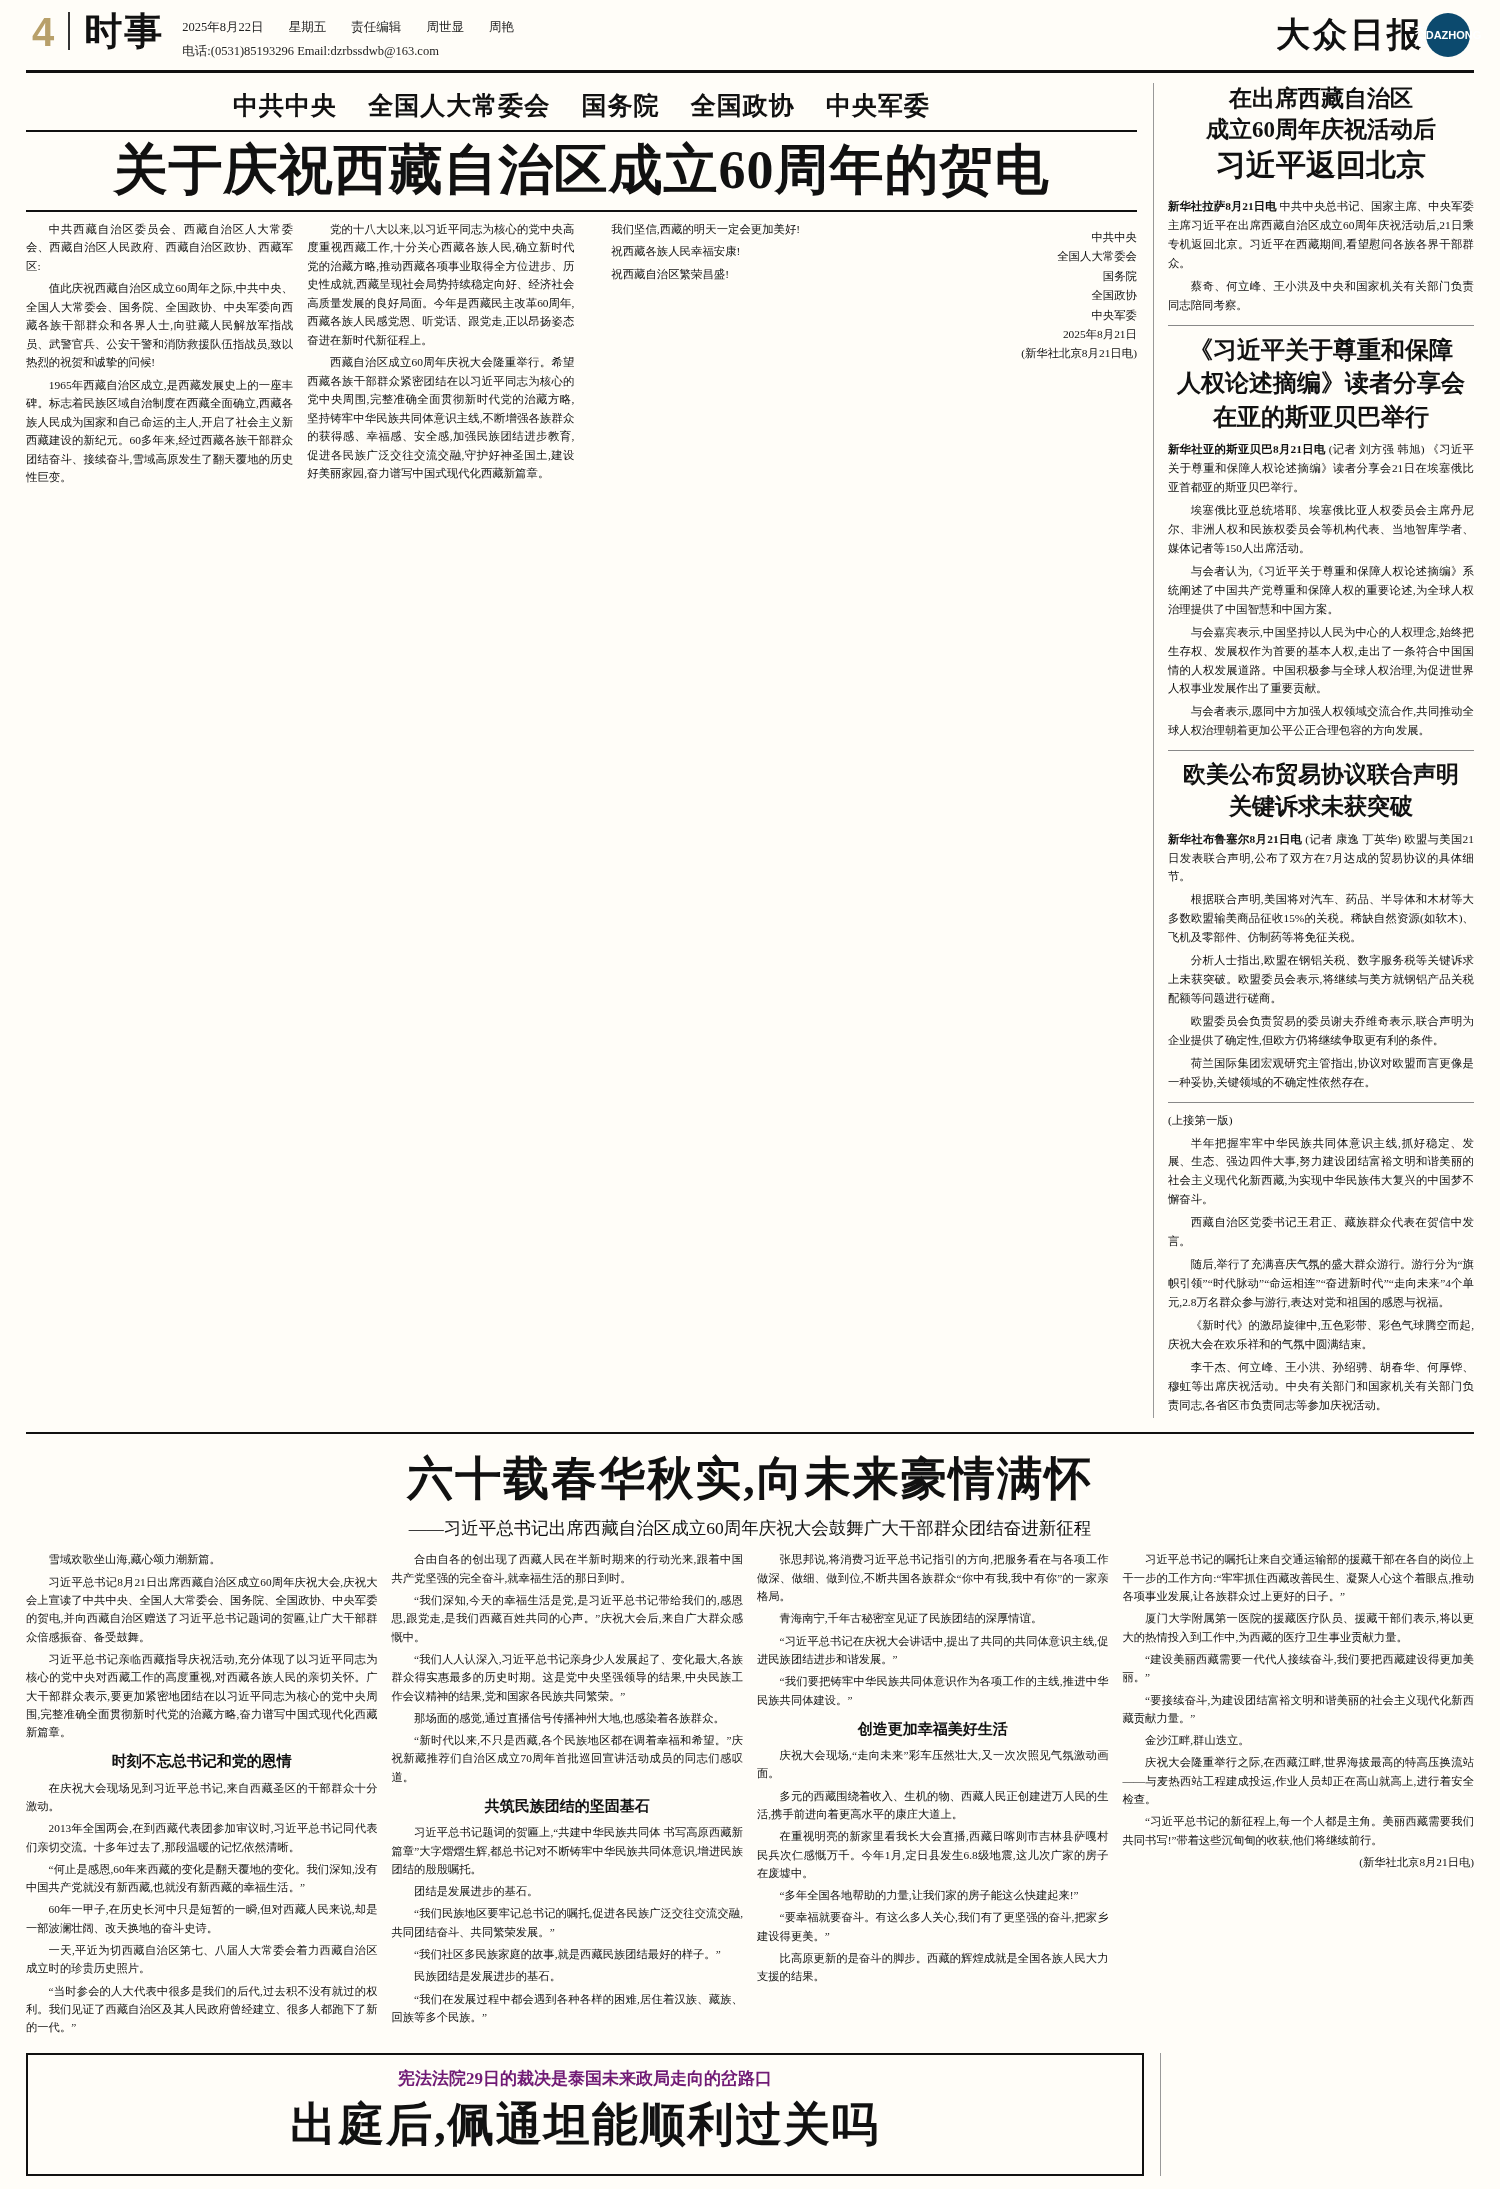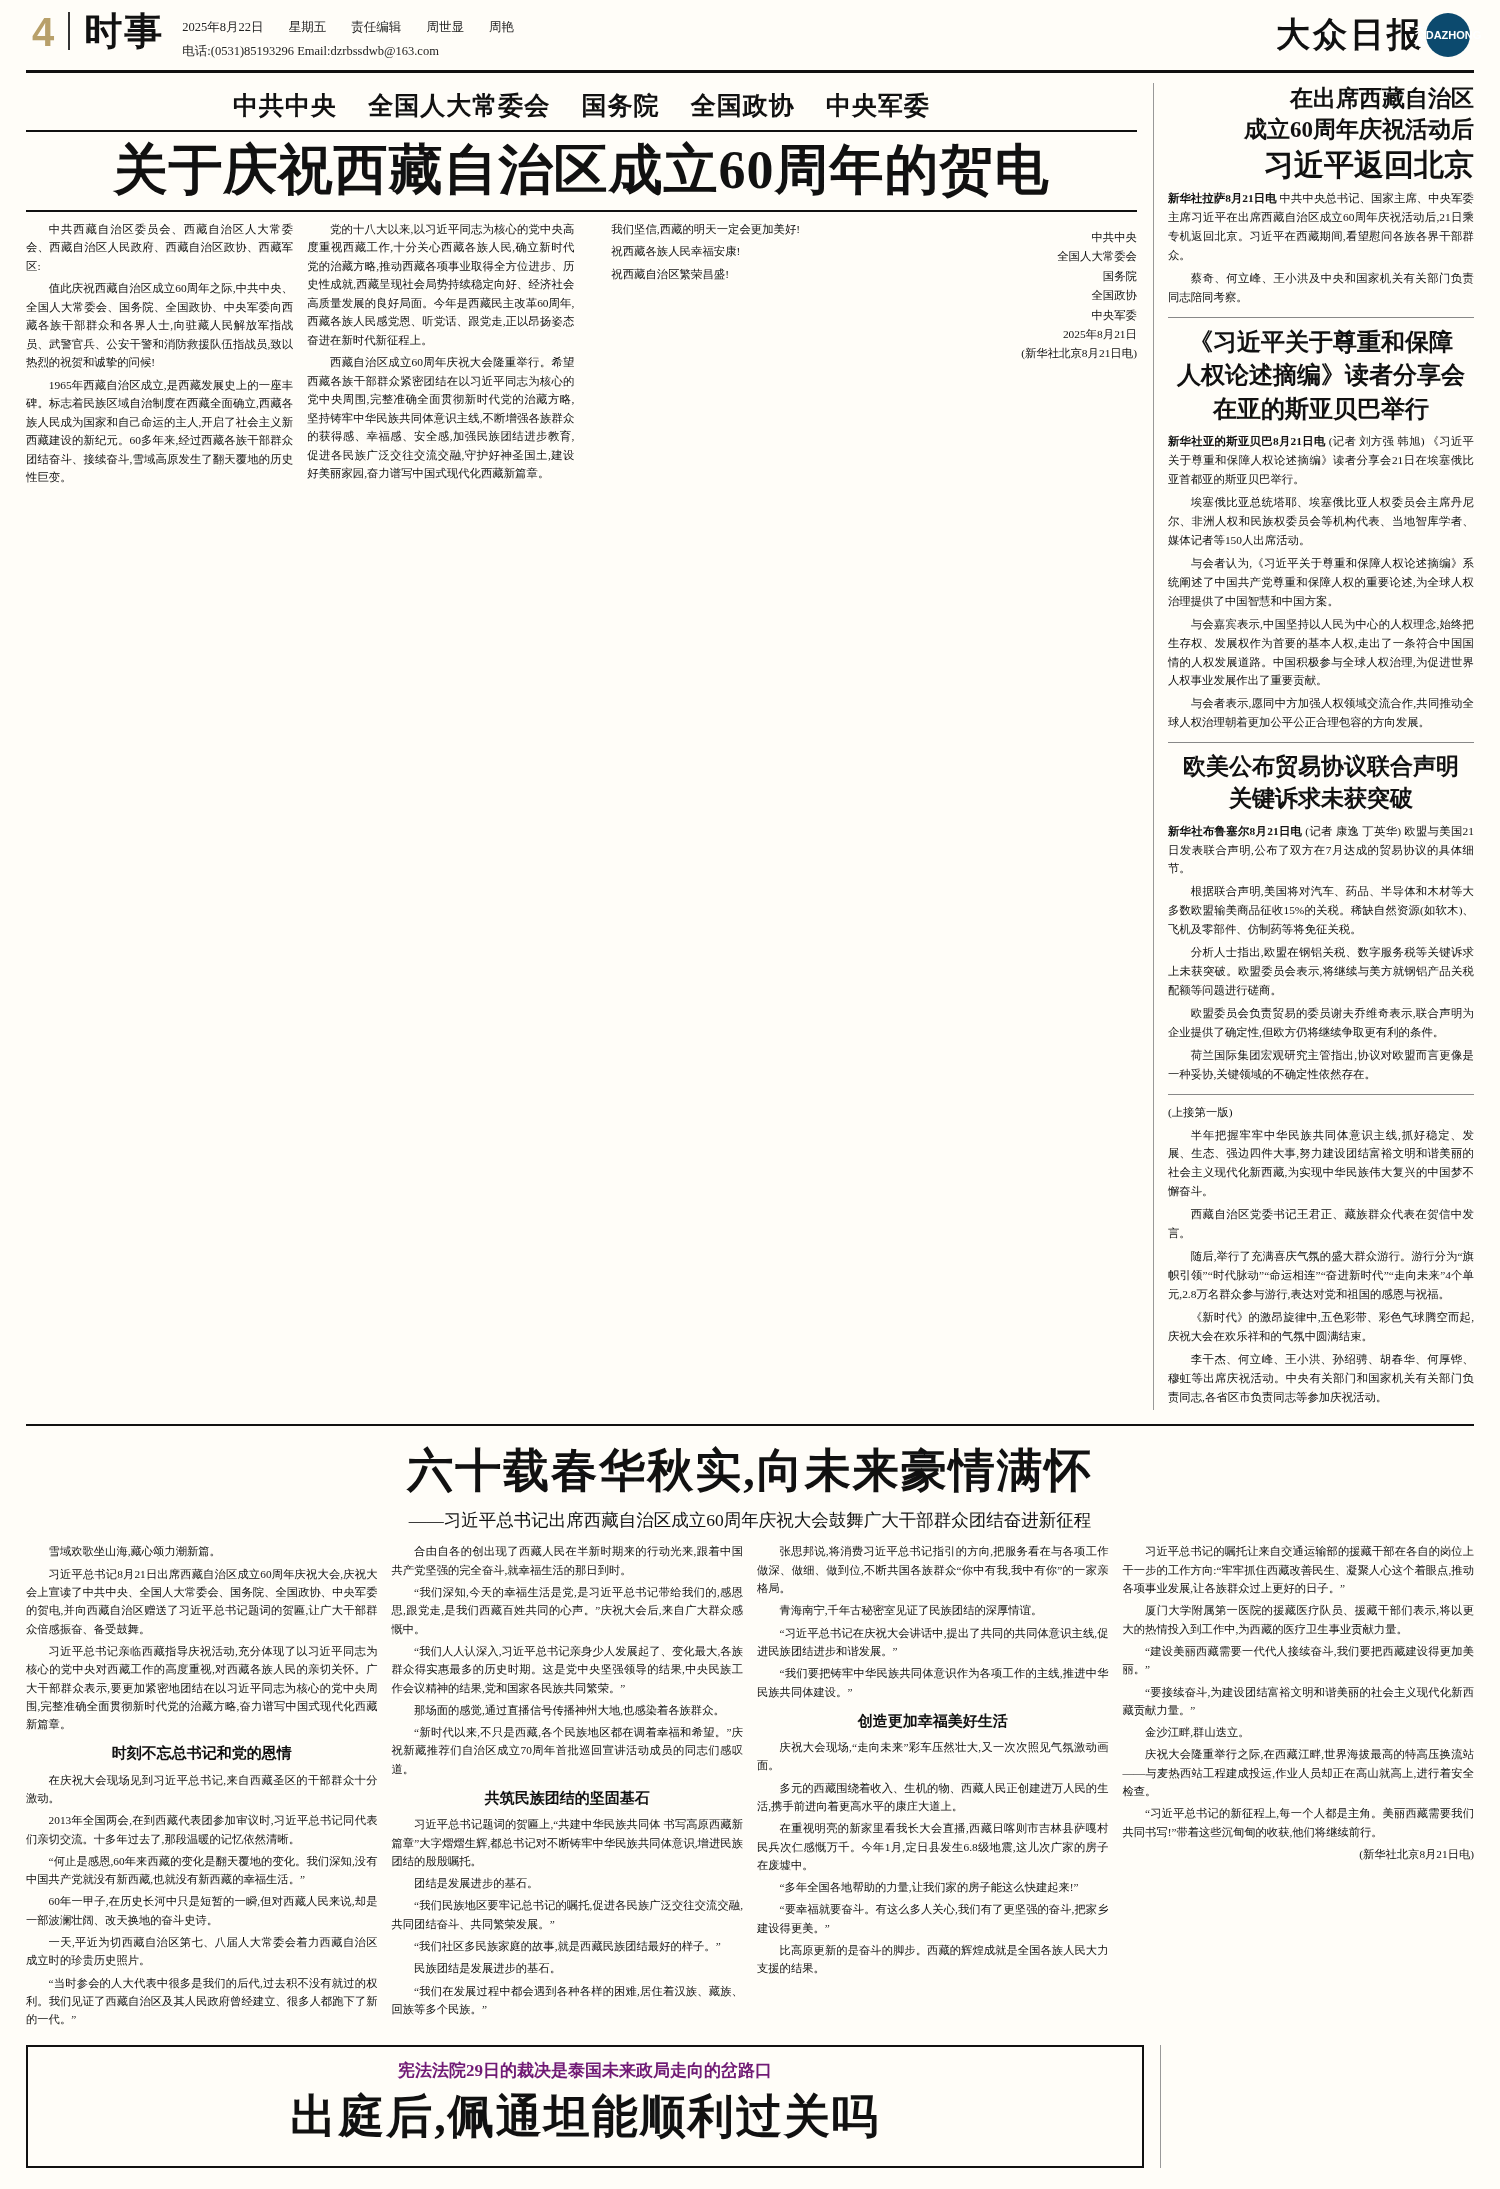--- a/index.html
+++ b/index.html
@@ -35,21 +35,21 @@
     border-top:2px solid #111;border-bottom:2px solid #111;padding:8px 0 10px;
   }
 
   .cols4{display:flex;gap:14px;font-size:11.4px;line-height:1.62;text-align:justify;}
   .cols4 .c{flex:1;}
   .cols4 p{margin:0 0 4px;text-indent:2em;}
   .sig{text-align:right;margin-top:8px;font-size:11.4px;line-height:1.7;}
   .sig div{margin:0;}
 
   
-  .r-head{text-align:right;font-size:23px;font-weight:bold;line-height:1.35;margin-bottom:4px;}
+  .r-head{text-align:center;font-size:23px;font-weight:bold;line-height:1.35;margin-bottom:12px;}
   .r-head .big{font-size:30px;}
   .r-body{font-size:11.4px;line-height:1.66;text-align:justify;}
   .r-body p{margin:0 0 4px;text-indent:2em;}
   .r-body .lead{text-indent:0;}
   .hr-thin{border-top:1px solid #888;margin:10px 0 8px;}
   .r-head2{text-align:center;font-size:24px;font-weight:bold;line-height:1.4;margin:6px 0 6px;}
   .r-head3{text-align:center;font-size:23px;font-weight:bold;line-height:1.4;margin:8px 0 6px;}
 
   
   .feature{margin-top:14px;border-top:2px solid #111;padding-top:10px;}

